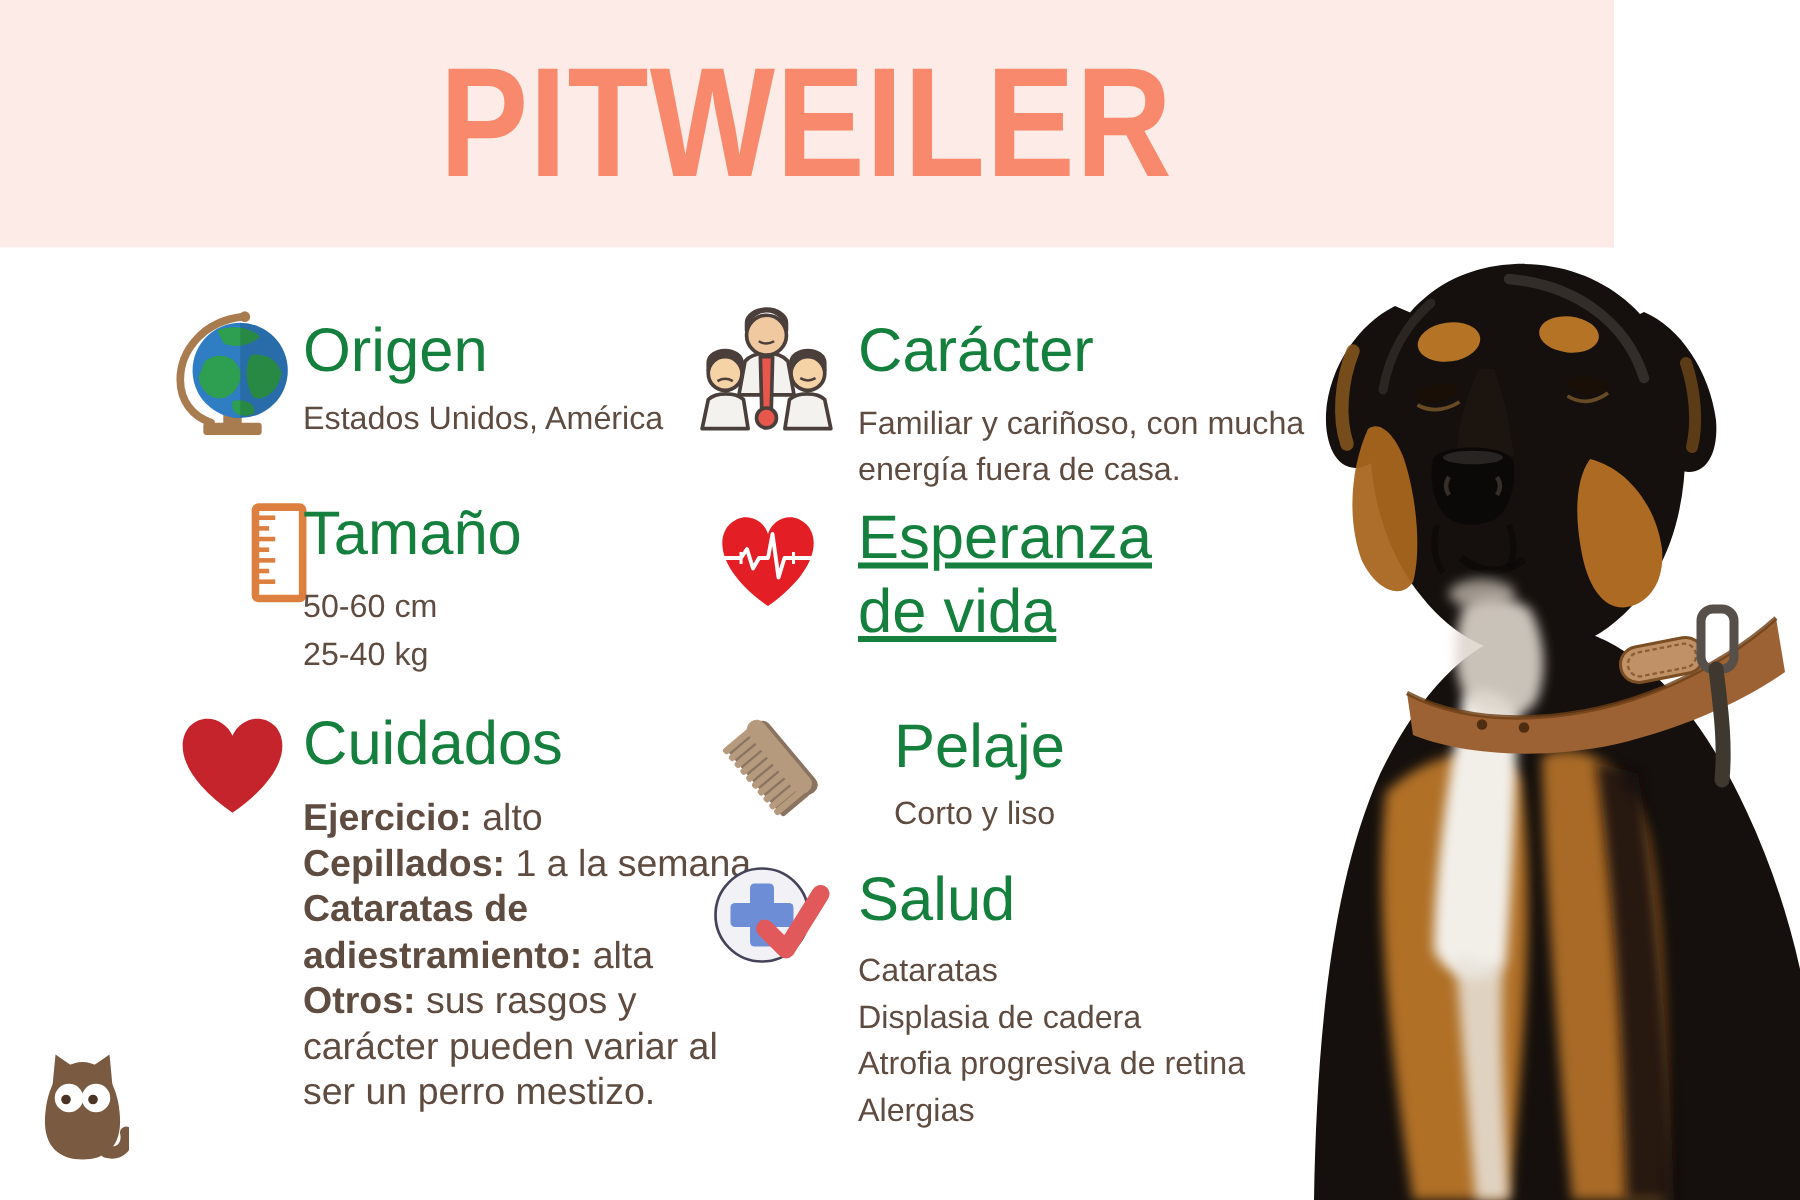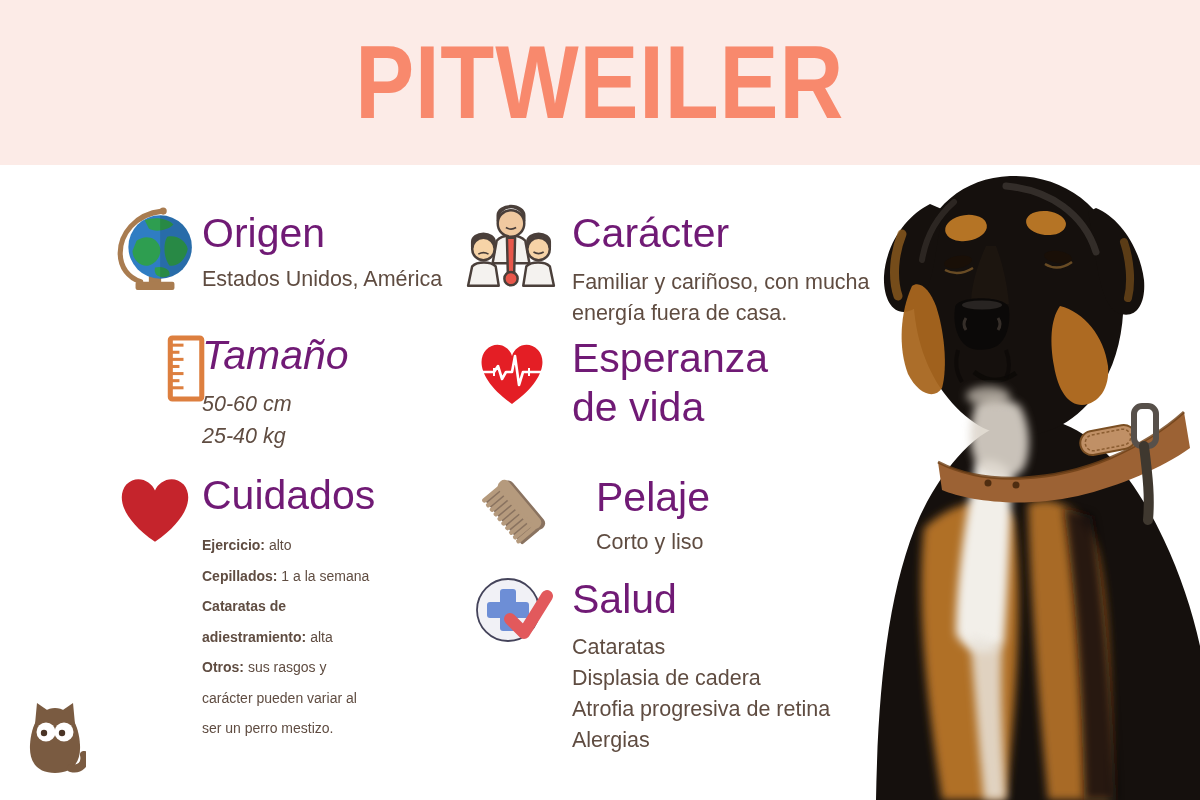--- a/index.html
+++ b/index.html
@@ -3,46 +3,46 @@
 <meta charset="utf-8">
 <style>
   * { margin:0; padding:0; box-sizing:border-box; }
   html,body { width:1200px; height:800px; }
   body {
     position:relative; width:1200px; height:800px; overflow:hidden;
     background:#ffffff; font-family:"Liberation Sans", sans-serif;
     -webkit-font-smoothing:antialiased;
   }
   .header {
-    position:absolute; left:0; top:0; width:1200px; height:165px;
+    position:absolute; left:0; top:0; width:1076px; height:165px;
     background:#fcebe7; display:flex; align-items:center; justify-content:center;
   }
   .title {
     font-size:104px; font-weight:800; letter-spacing:1px; color:#f8896d;
     transform:scaleX(.85); transform-origin:center; white-space:nowrap;
     font-family:"Liberation Sans", sans-serif;
   }
   .icon { position:absolute; }
   .icon svg { width:100%; height:100%; overflow:visible; }
   .txt { position:absolute; }
   h2 {
-    font-weight:400; font-size:41px; line-height:1.06; color:#701a75; white-space:nowrap;
+    font-weight:400; font-size:41px; line-height:1.06; color:#15803d; white-space:nowrap;
   }
   .sub, .line { font-size:21.5px; color:#5f4c41; white-space:nowrap; }
   .sub { margin-top:12px; }
   .lines { margin-top:12px; }
   .tam .lines { margin-top:11px; }
   .tam .line { line-height:32px; }
   .car .line { line-height:31px; }
   .care-lines { margin-top:13px; }
-  .care-line { font-size:14px; color:#5f4c41; line-height:30.5px; white-space:nowrap; }
+  .care-line { font-size:25px; color:#5f4c41; line-height:30.5px; white-space:nowrap; }
   .care-line b { font-weight:700; }
   .salud-list { margin-top:11px; }
   .salud-list .line { line-height:31px; }
-  .esp h2 { line-height:49px; }
+  .esp h2 { line-height:49px;text-decoration:underline; }
   .esp .sub { margin-top:10px; }
   .dog { position:absolute; left:858px; top:168px; width:342px; height:632px; }
   .cat-logo { position:absolute; left:24px; top:700px; width:62px; height:74px; }
 </style>
 </head>
 <body>
 
 <div class="header">
   <div class="title">PITWEILER</div>
 </div>
@@ -99,21 +99,21 @@
     <rect x="9" y="3" width="31" height="60" rx="2" fill="none" stroke="#dd7f3f" stroke-width="5"></rect>
     <line x1="9" y1="10" x2="22" y2="10" stroke="#dd7f3f" stroke-width="3"></line>
     <line x1="9" y1="17" x2="18" y2="17" stroke="#dd7f3f" stroke-width="3"></line>
     <line x1="9" y1="24" x2="22" y2="24" stroke="#dd7f3f" stroke-width="3"></line>
     <line x1="9" y1="31" x2="18" y2="31" stroke="#dd7f3f" stroke-width="3"></line>
     <line x1="9" y1="38" x2="22" y2="38" stroke="#dd7f3f" stroke-width="3"></line>
     <line x1="9" y1="45" x2="18" y2="45" stroke="#dd7f3f" stroke-width="3"></line>
     <line x1="9" y1="52" x2="22" y2="52" stroke="#dd7f3f" stroke-width="3"></line>
   </svg>
 </div>
-<div class="txt tam" style="left:202px; top:334px;font-style:italic;">
+<div class="txt tam" style="left:202px; top:334px;">
   <h2>Tamaño</h2>
   <div class="lines">
     <div class="line">50-60 cm</div>
     <div class="line">25-40 kg</div>
   </div>
 </div>
 
 <div class="icon" style="left:474px; top:336px; width:76px; height:76px;">
   <svg viewBox="0 0 76 72">
     <path d="M38,66 C8,45 2,23 12,12 C22,2 35,8 38,18 C41,8 54,2 64,12 C74,23 68,45 38,66 Z" fill="#e41e25"></path>

